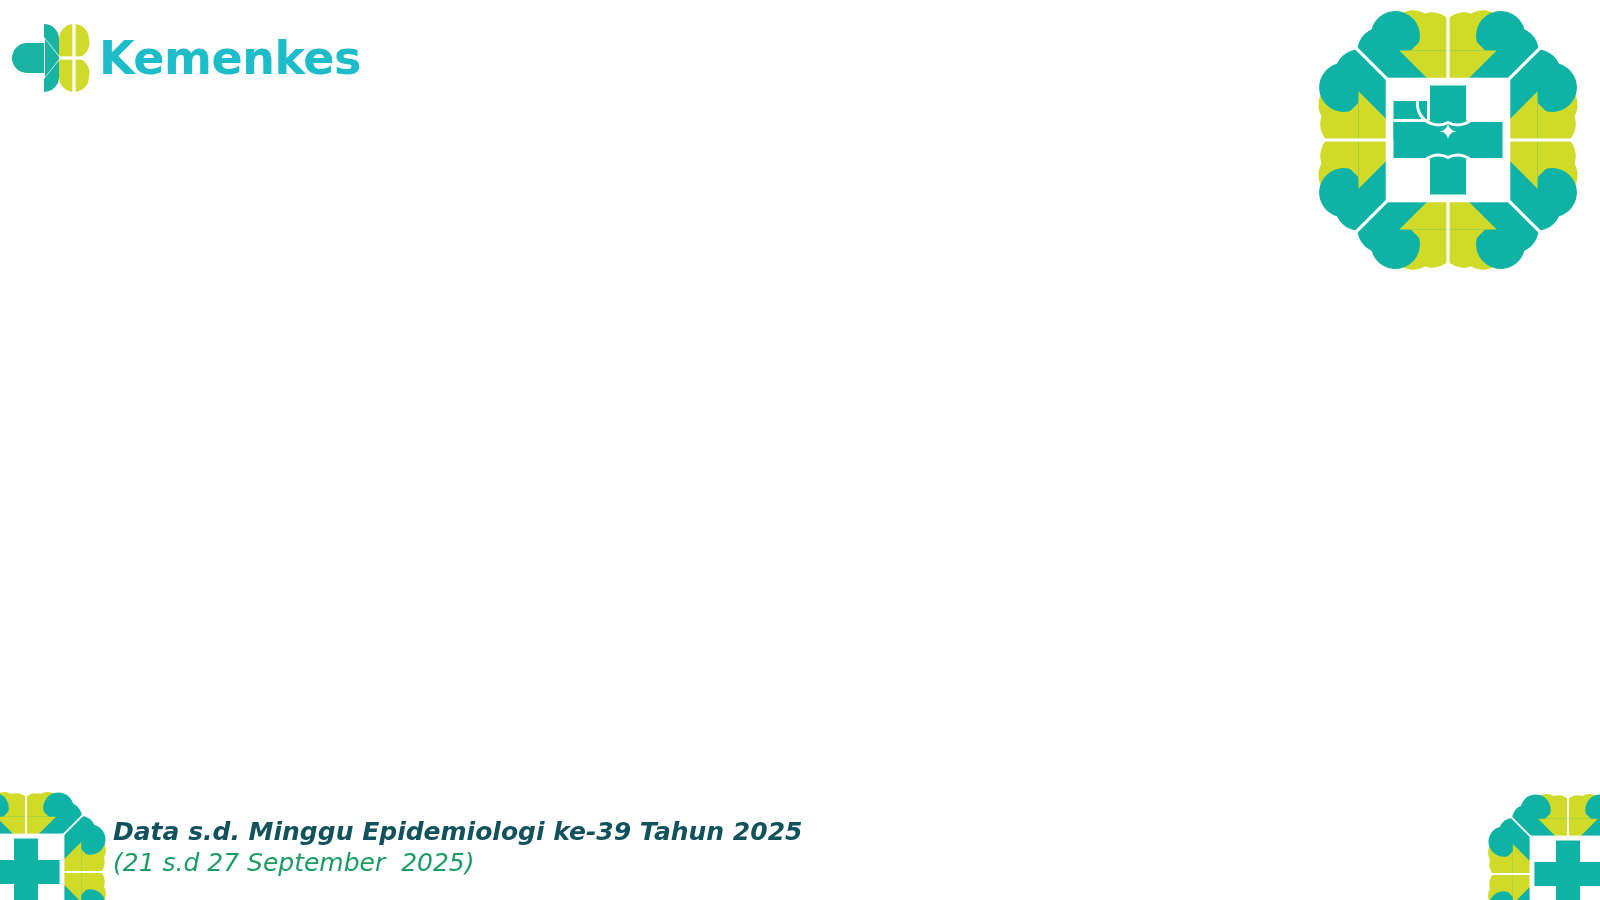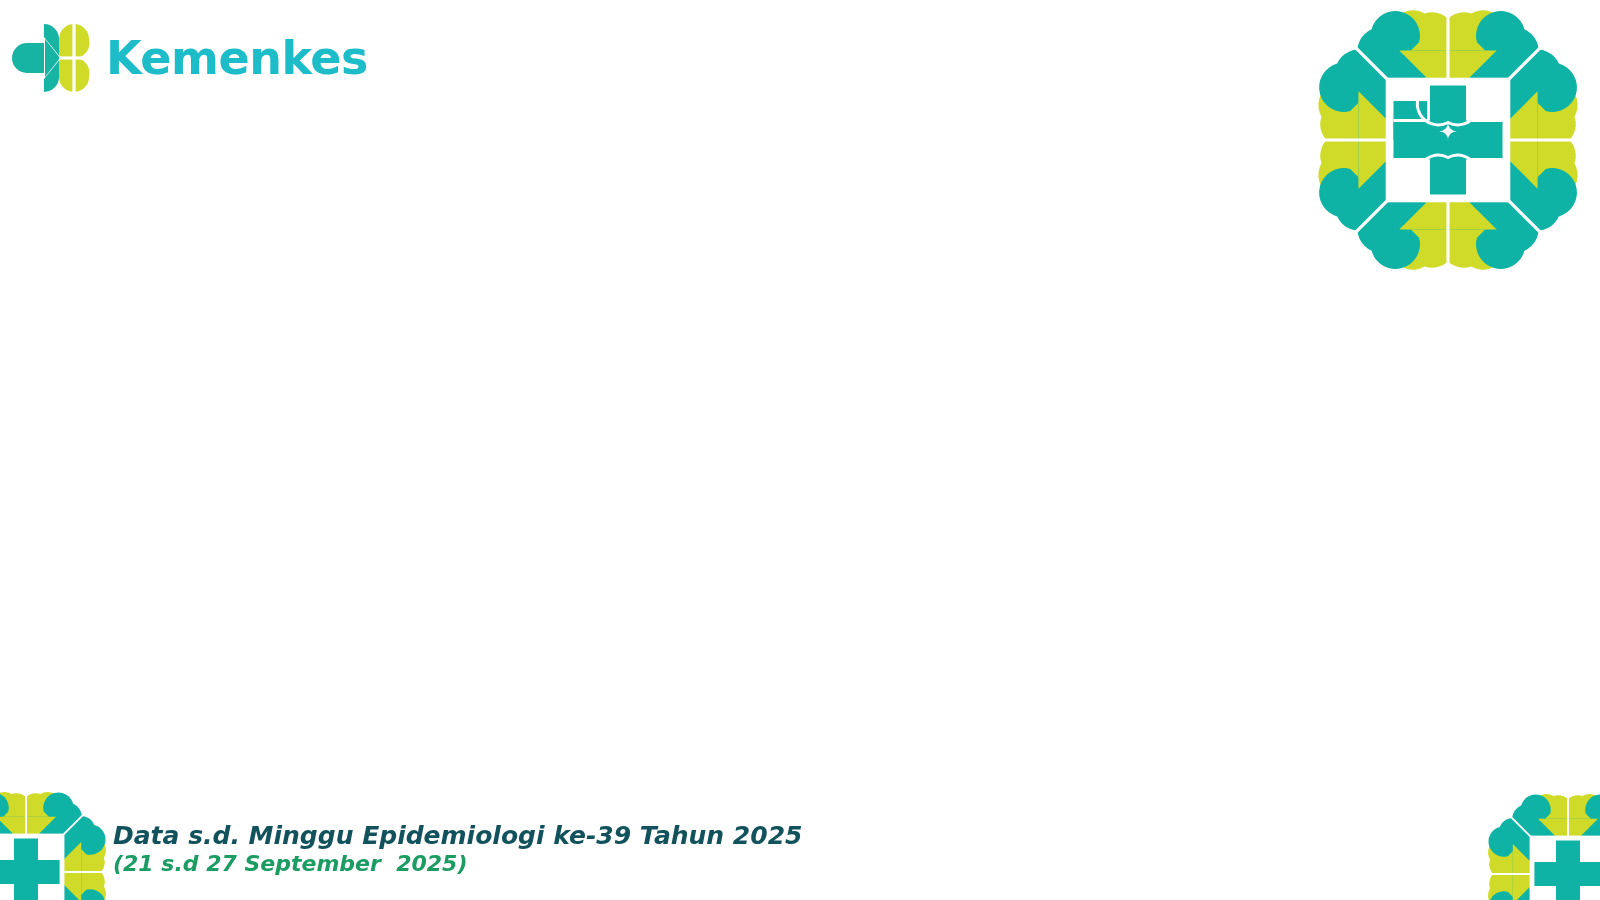--- a/index.html
+++ b/index.html
@@ -21,21 +21,21 @@
 
   
   #kemenkes-logo {
     position: absolute;
     left: 8px;
     top: 12px;
     width: 360px;
     height: 92px;
     display: flex;
     align-items: center;
-    gap: 10px;
+    gap: 3px;
   }
   #kemenkes-mark {
     width: 88px;
     height: 92px;
     flex: 0 0 auto;
   }
   #kemenkes-wordmark {
     font-family: "DejaVu Sans", sans-serif;
     font-weight: bold;
     font-size: 46px;
@@ -112,23 +112,23 @@
     font-weight: bold;
     font-style: italic;
     font-size: 25px;
     line-height: 1.22;
     color: #12525C;
     white-space: pre;
     text-align: center;
   }
   #footer-line-2 {
     font-family: "DejaVu Sans", sans-serif;
-    font-weight: bold;
+    font-weight: normal;
     font-style: italic;
-    font-size: 22px;
+    font-size: 25px;
     line-height: 1.22;
     color: #1B9C63;
     white-space: pre;
   }
 </style>
 </head>
 <body>
 
 <div id="slide">
 

